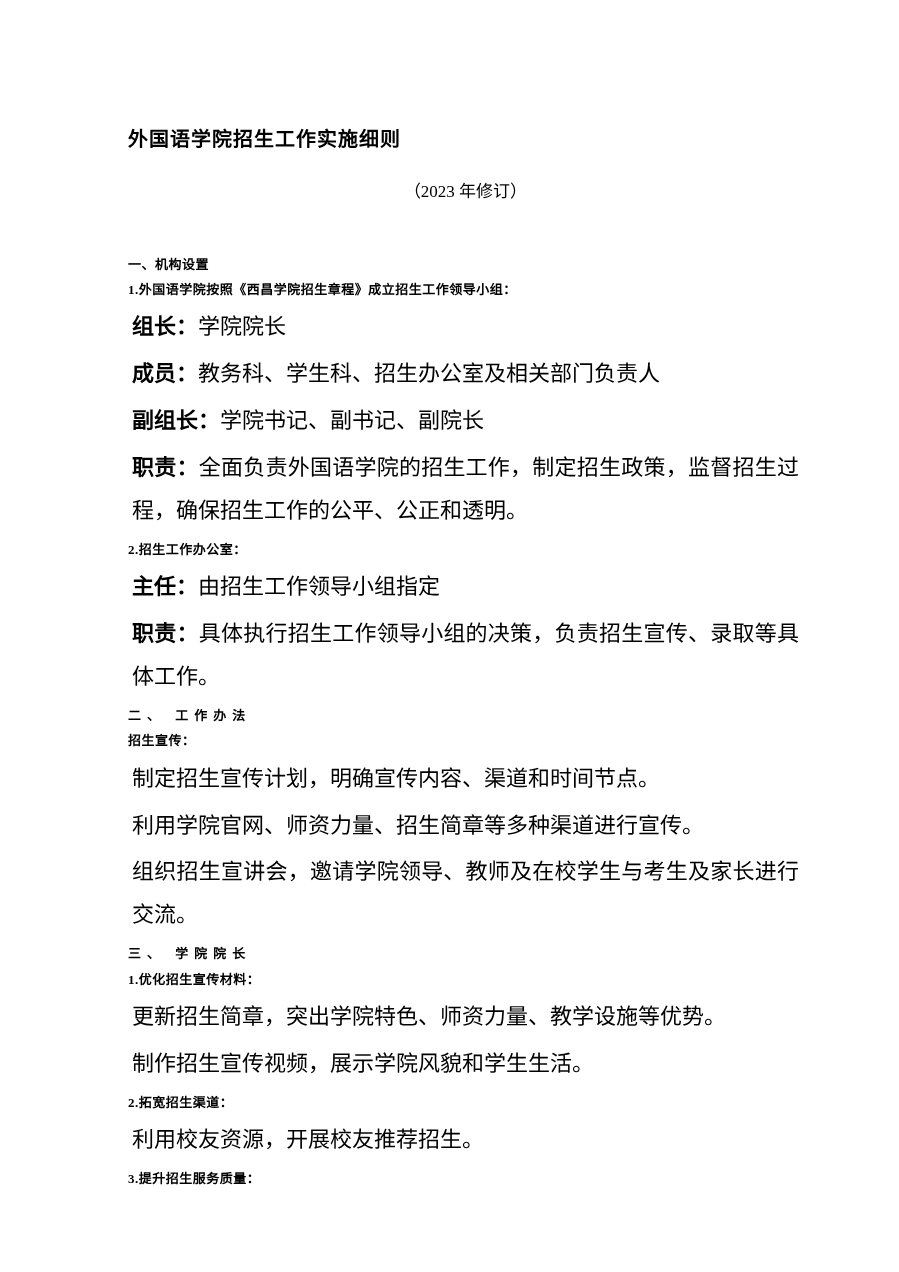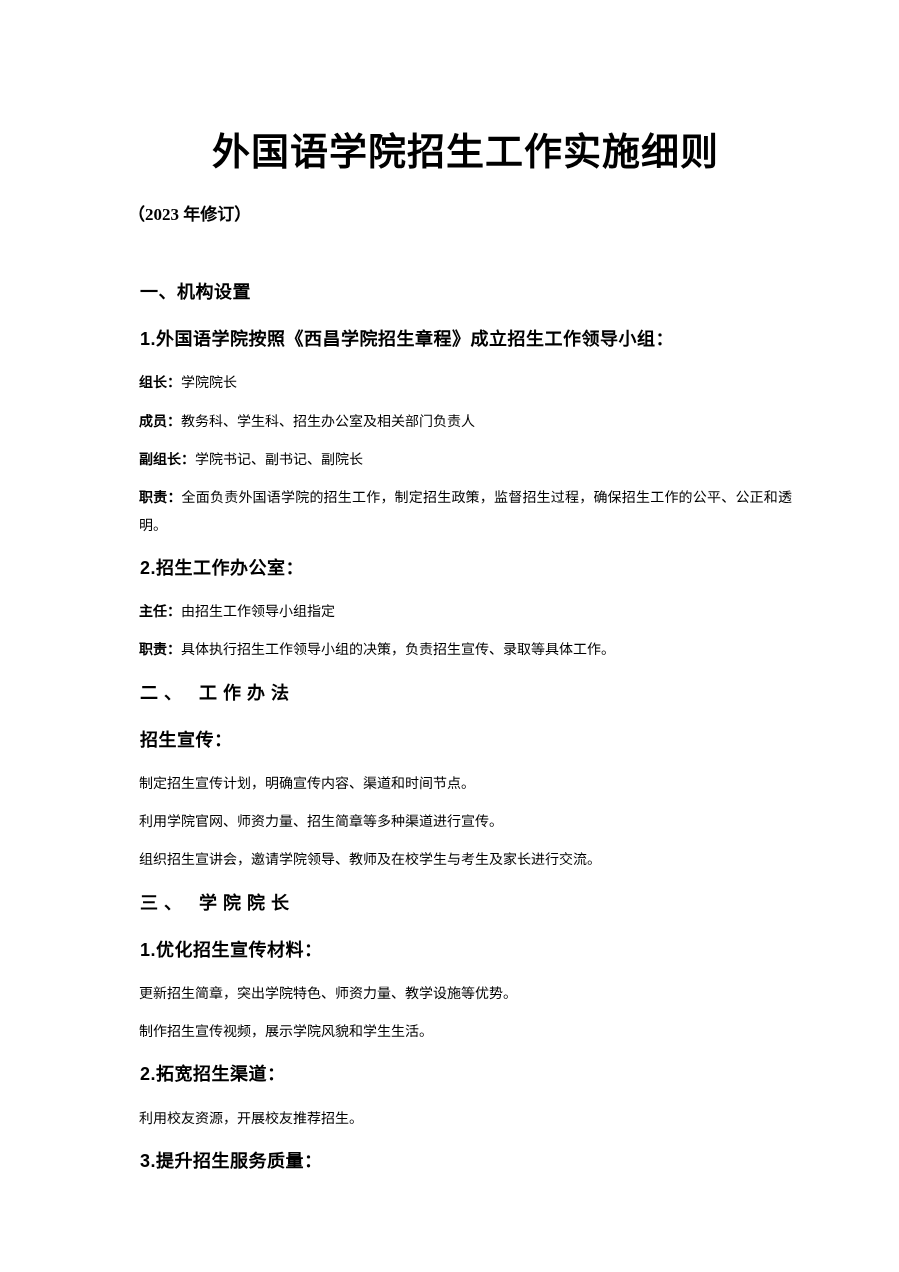--- a/index.html
+++ b/index.html
@@ -15,51 +15,49 @@
     overflow: hidden;
   }
   .page {
     position: relative;
     width: 899px;
     height: 1272px;
     box-sizing: border-box;
     padding: 128px 96px 60px 128px;
   }
   .doc-title {
-    font-family: Liberation Sans, sans-serif;
+    font-family: Liberation Mono, monospace;
     font-weight: bold;
-    font-size: 38px;
-    text-align: center;
+    font-size: 20px;
     letter-spacing: 1px;
     margin: 0 0 26px 0;
     line-height: 1.3;
   }
   .doc-subtitle {
-    text-align: left;
+    text-align: center;
     font-size: 17px;
     margin: 0 0 48px 0;
     line-height: 1.4;
     font-family: "Liberation Serif", "DejaVu Serif", serif;
-    font-weight: bold;
   }
   .section-heading {
-    font-family: Liberation Sans, sans-serif;
+    font-family: Liberation Serif, serif;
     font-weight: bold;
-    font-size: 18px;
+    font-size: 13px;
     line-height: 1.95;
-    margin: 12px;
+    margin: 0;
     letter-spacing: 0.5px;
   }
   .section-heading.spaced {
     letter-spacing: 6px;
   }
   .para {
-    font-size: 14px;
+    font-size: 22px;
     line-height: 1.95;
-    margin: 11px;
+    margin: 4px;
     text-align: justify;
   }
   .para b, .lead {
     font-family: "Liberation Sans", "DejaVu Sans", sans-serif;
     font-weight: bold;
   }
 </style>
 </head>
 <body>
 

